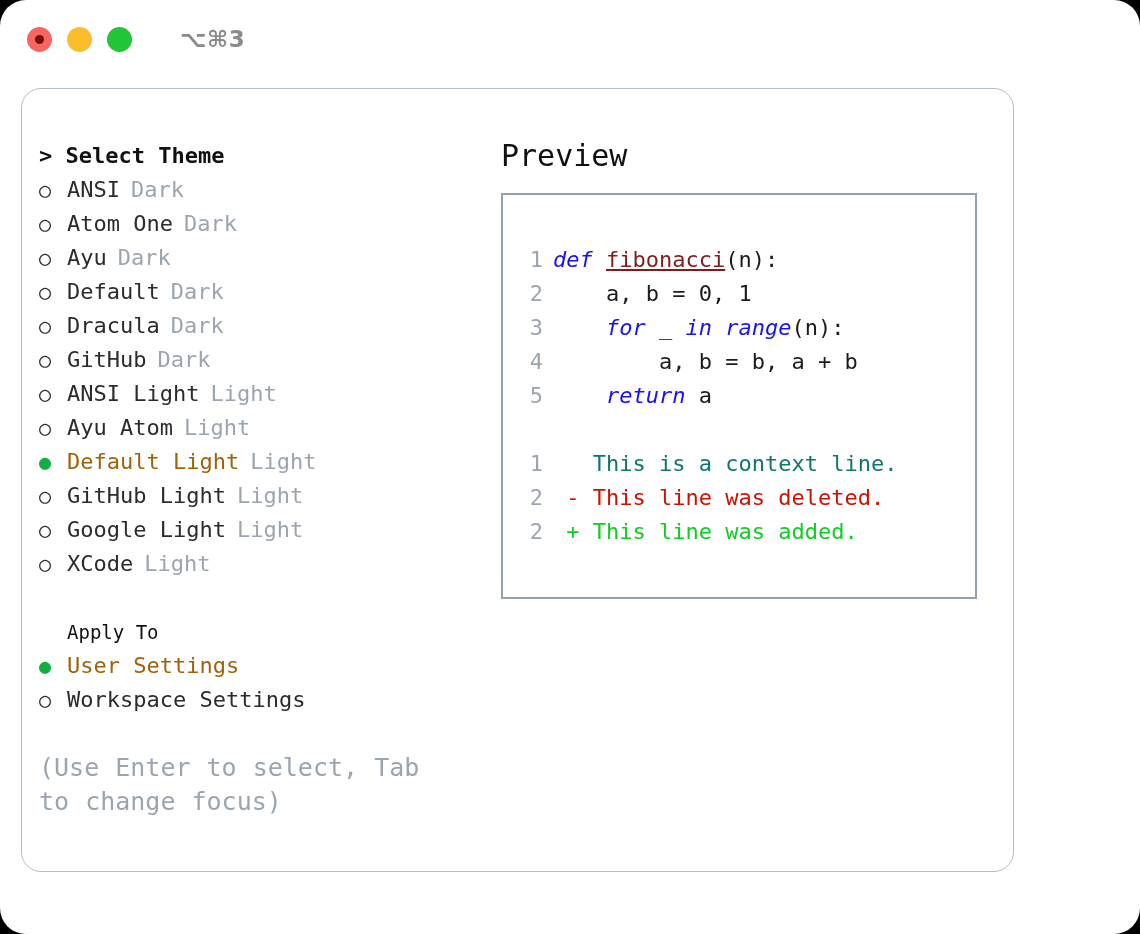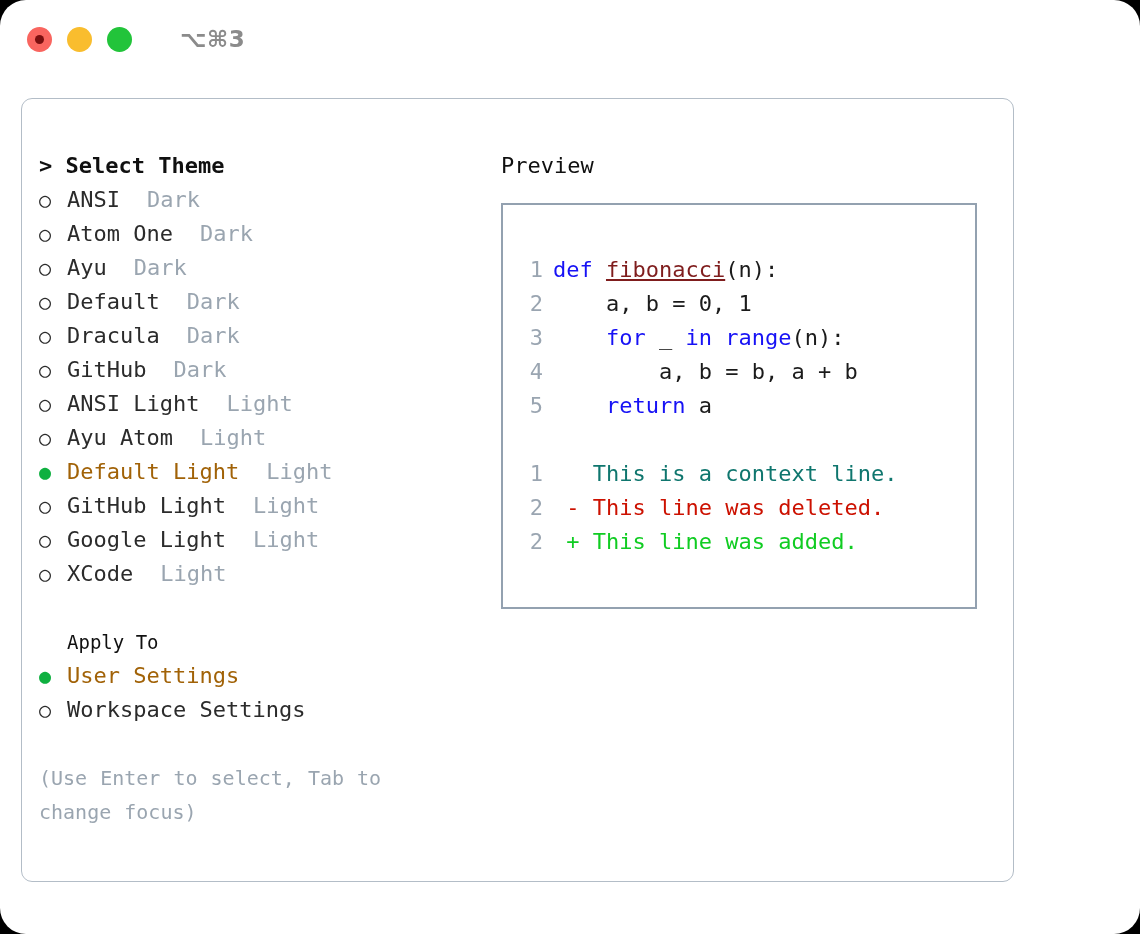--- a/index.html
+++ b/index.html
@@ -70,25 +70,25 @@
     font-size: 23px;
     font-weight: bold;
     letter-spacing: 0.5px;
     font-family: "DejaVu Sans", "Liberation Sans", sans-serif;
   }
 
   
   .card {
     position: absolute;
     left: 21px;
-    top: 98px;
+    top: 88px;
     width: 993px;
     height: 784px;
     border: 1.6px solid #b3bdc7;
-    border-radius: 11px;
+    border-radius: 20px;
     box-sizing: border-box;
     background: #ffffff;
   }
 
   .card-inner {
     position: absolute;
     left: 0;
     top: 0;
     right: 0;
     bottom: 0;
@@ -131,43 +131,42 @@
     flex: 0 0 28px;
     font-size: 20px;
     color: #2b2b2b;
   }
   .opt-row.selected .bullet { color: #0fb040; }
   .opt-row.selected .opt-name { color: #a16207; }
   .opt-name { color: #2b2b2b; }
   .opt-tag {
     color: #9aa5b0;
     padding-left: 11px;
-    margin-left: 16px;
   }
 
   .spacer-lg { height: 34px; }
 
   .hint {
-    font-size: 20px;
+    font-size: 25px;
     line-height: 34px;
     color: #9aa5b0;
     width: 410px;
     white-space: normal;
     word-spacing: 1px;
   }
 
   
   .right-pane {
     position: absolute;
     left: 479px;
     top: 50px;
     width: 490px;
   }
   .preview-label {
-    font-size: 22px;
+    font-size: 30px;
     color: #101010;
     line-height: 34px;
     white-space: pre;
   }
   .preview-box {
     margin-top: 20px;
     width: 476px;
     height: 406px;
     border: 2px solid #93a1b0;
     box-sizing: border-box;
@@ -189,21 +188,21 @@
   .lineno {
     display: inline-block;
     width: 26px;
     flex: 0 0 26px;
     text-align: right;
     color: #9aa5b1;
     padding-right: 10px;
   }
   .code-text { white-space: pre; }
 
-  .tk-kw   { color: #1712f5; }
+  .tk-kw   { color: #1712f5; font-style: italic; }
   .tk-fn   { color: #7f1d1d; text-decoration: underline; }
   .tk-pl   { color: #1b1b1b; }
   .tk-ctx  { color: #0f766e; margin-top: 35px; }
   .tk-del  { color: #cc1100; }
   .tk-add  { color: #10cc22; }
 
   .blank-line { height: 34px; }
 </style>
 </head>
 <body>

